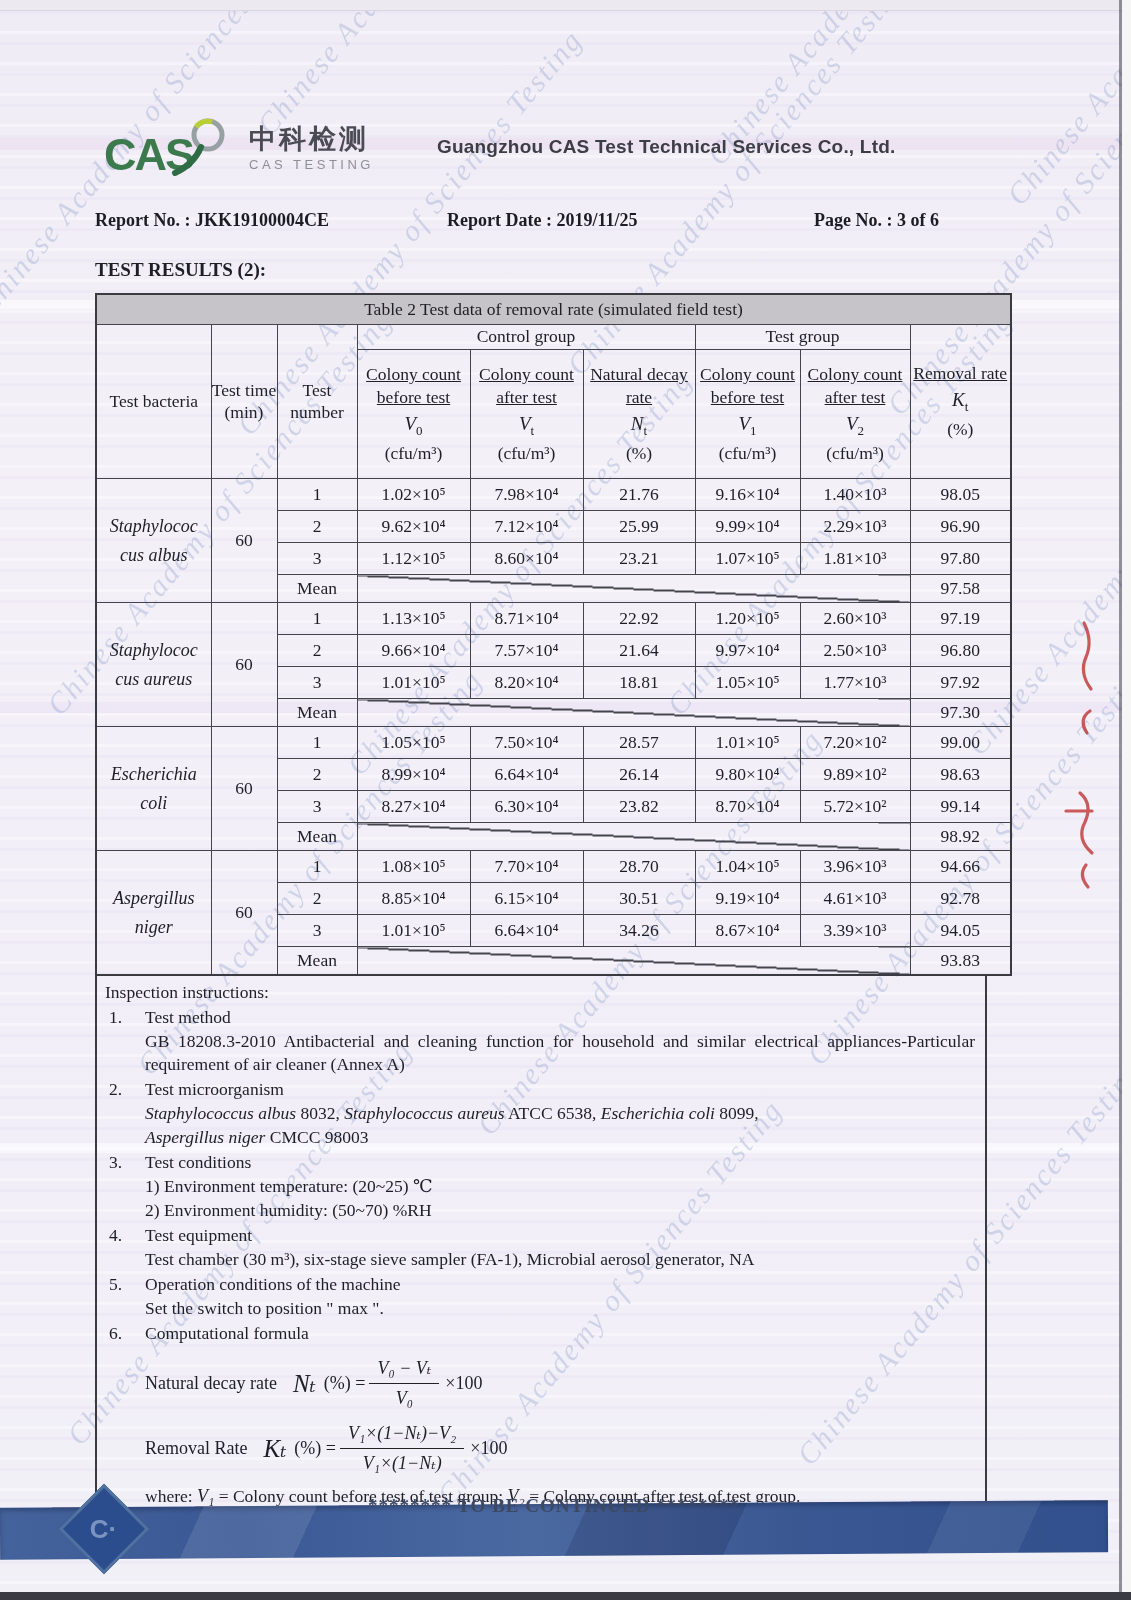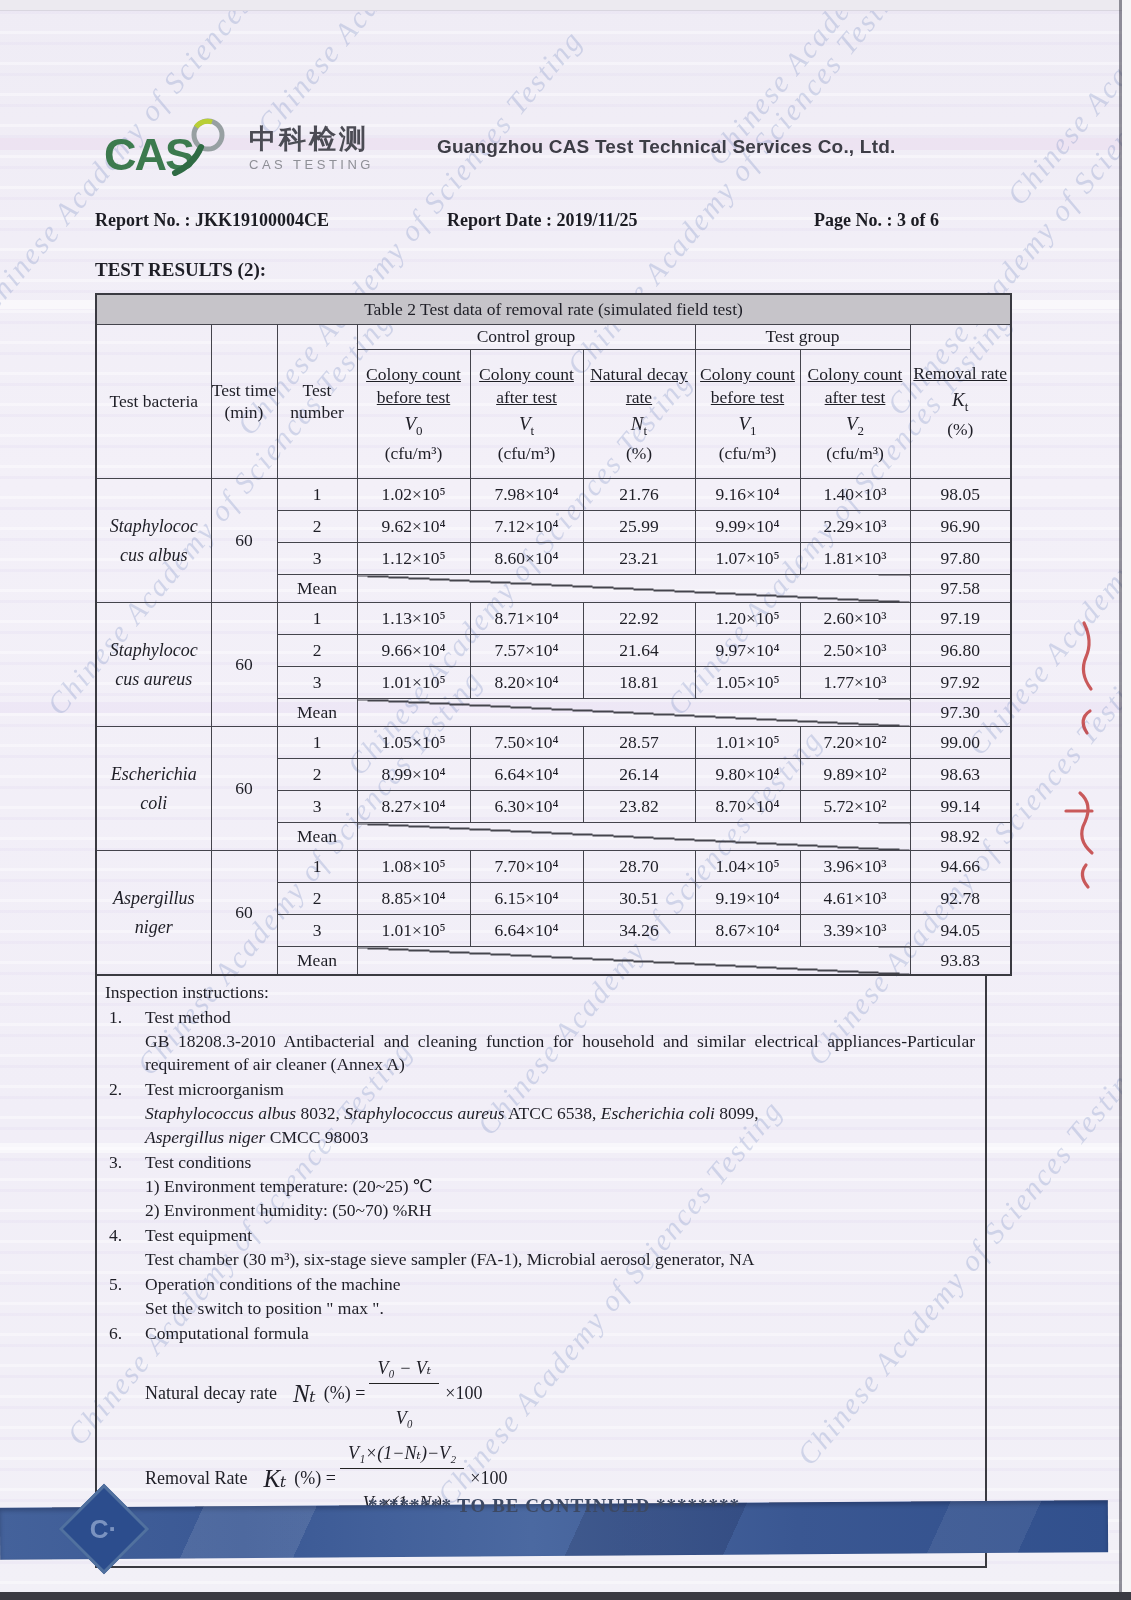--- a/index.html
+++ b/index.html
@@ -64,21 +64,21 @@
   .notes{border:2.5px solid #3a3a41;border-top:none;margin-top:-1px;
     padding:6px 10px 16px 8px;font-size:17.5px;line-height:23px;}
   .n-item{display:flex;margin-top:2px;}
   .n-no{width:36px;flex:none;padding-left:4px;}
   .n-body{margin:1px 0 1px 40px;}
   .justify{text-align:justify;}
   .it{font-style:italic;}
   .formula{margin:12px 0 4px 40px;display:flex;align-items:center;font-size:18px;}
   .f-label{margin-right:16px;}
   .f-var{font-style:italic;font-size:25px;margin-right:8px;}
-  .frac{display:inline-flex;flex-direction:column;align-items:center;margin:0 4px;font-style:italic;font-size:18px;gap:20px;}
+  .frac{display:inline-flex;flex-direction:column;align-items:center;margin:0 4px;font-style:italic;font-size:18px;}
   .frac .num{padding:0 8px 3px;border-bottom:1.6px solid #222;}
   .frac .den{padding-top:3px;}
   .f-mult{margin-left:2px;}
   .where-line{margin:10px 0 2px 40px;}
   .where-line .it{font-size:18px;}
 
   
   .footer-band{position:absolute;left:0;top:1504px;width:1108px;height:52px;transform:rotate(-0.4deg);
     background:linear-gradient(90deg,#44629b 0%,#3a5894 22%,#4b69a1 48%,#3a5792 72%,#31508d 100%);
     box-shadow:inset 0 3px 4px rgba(0,0,20,.25);}

